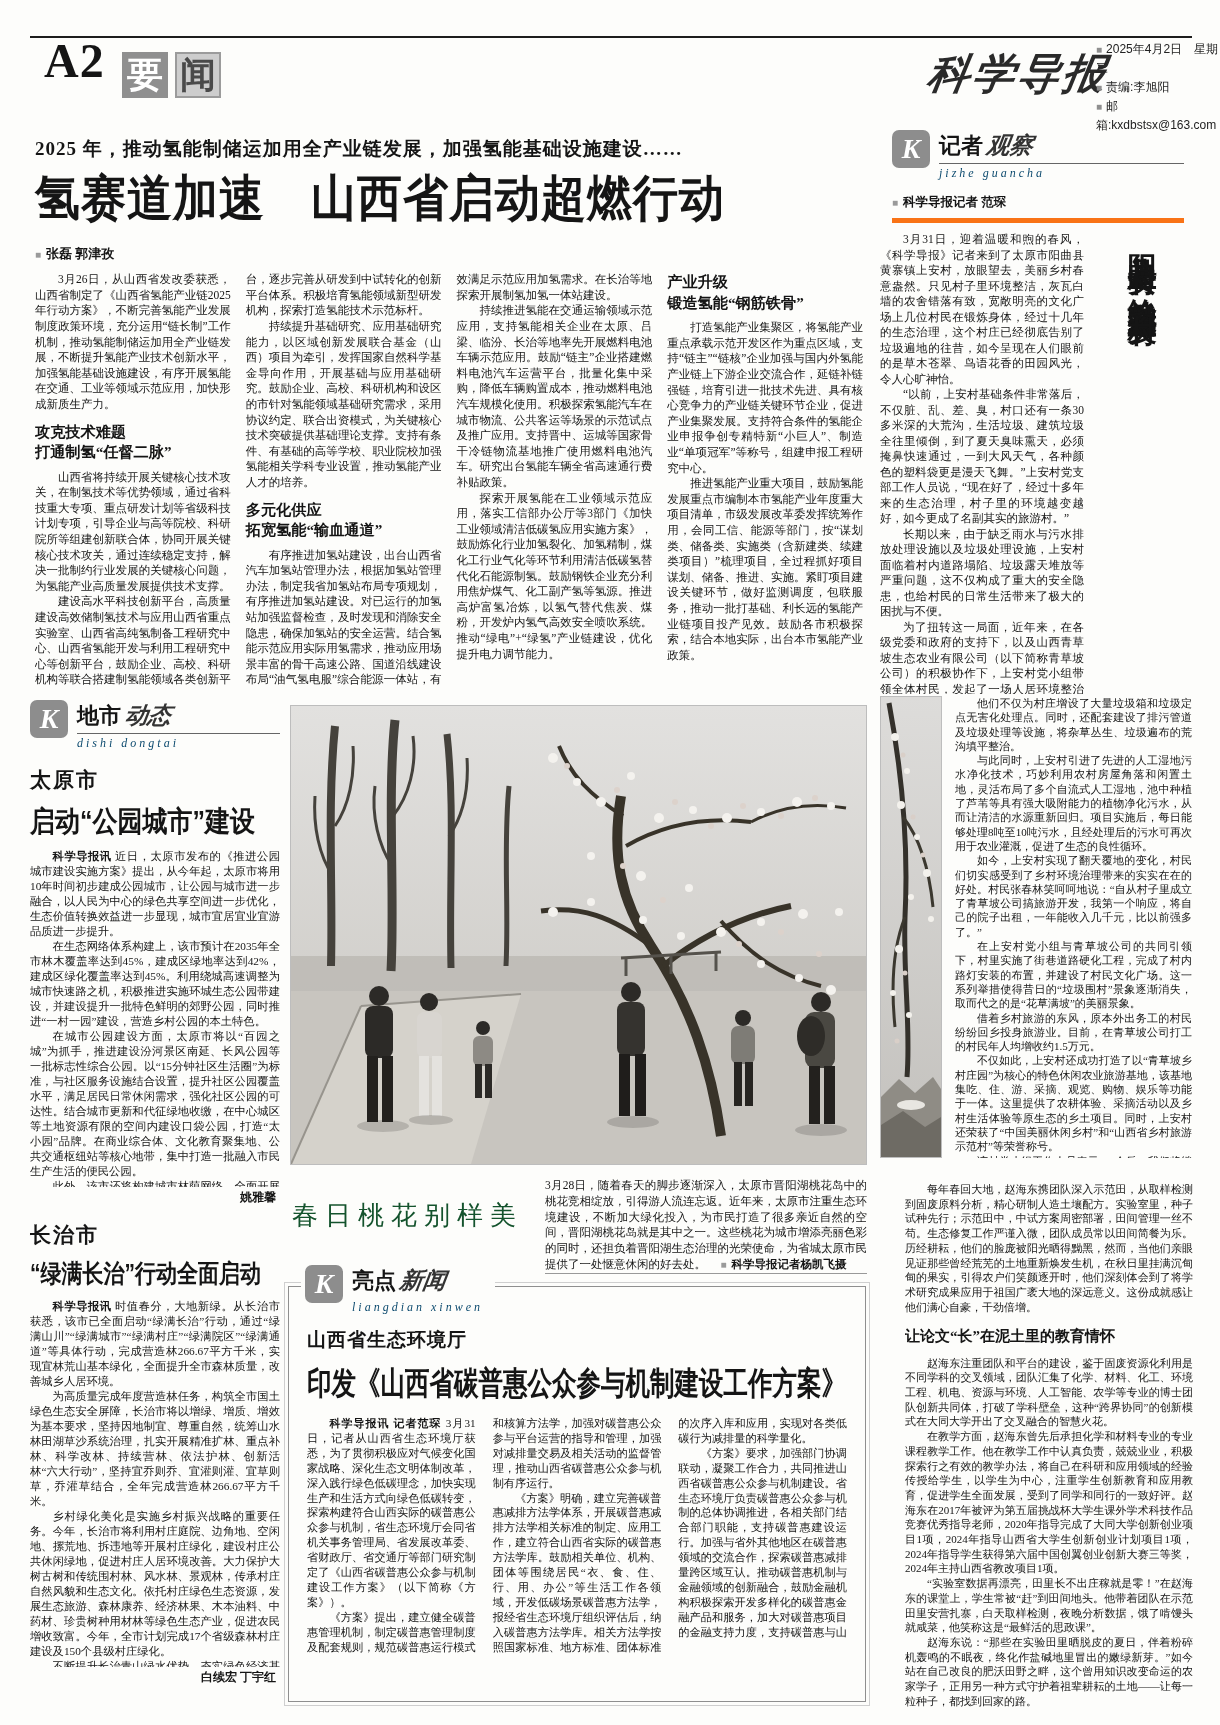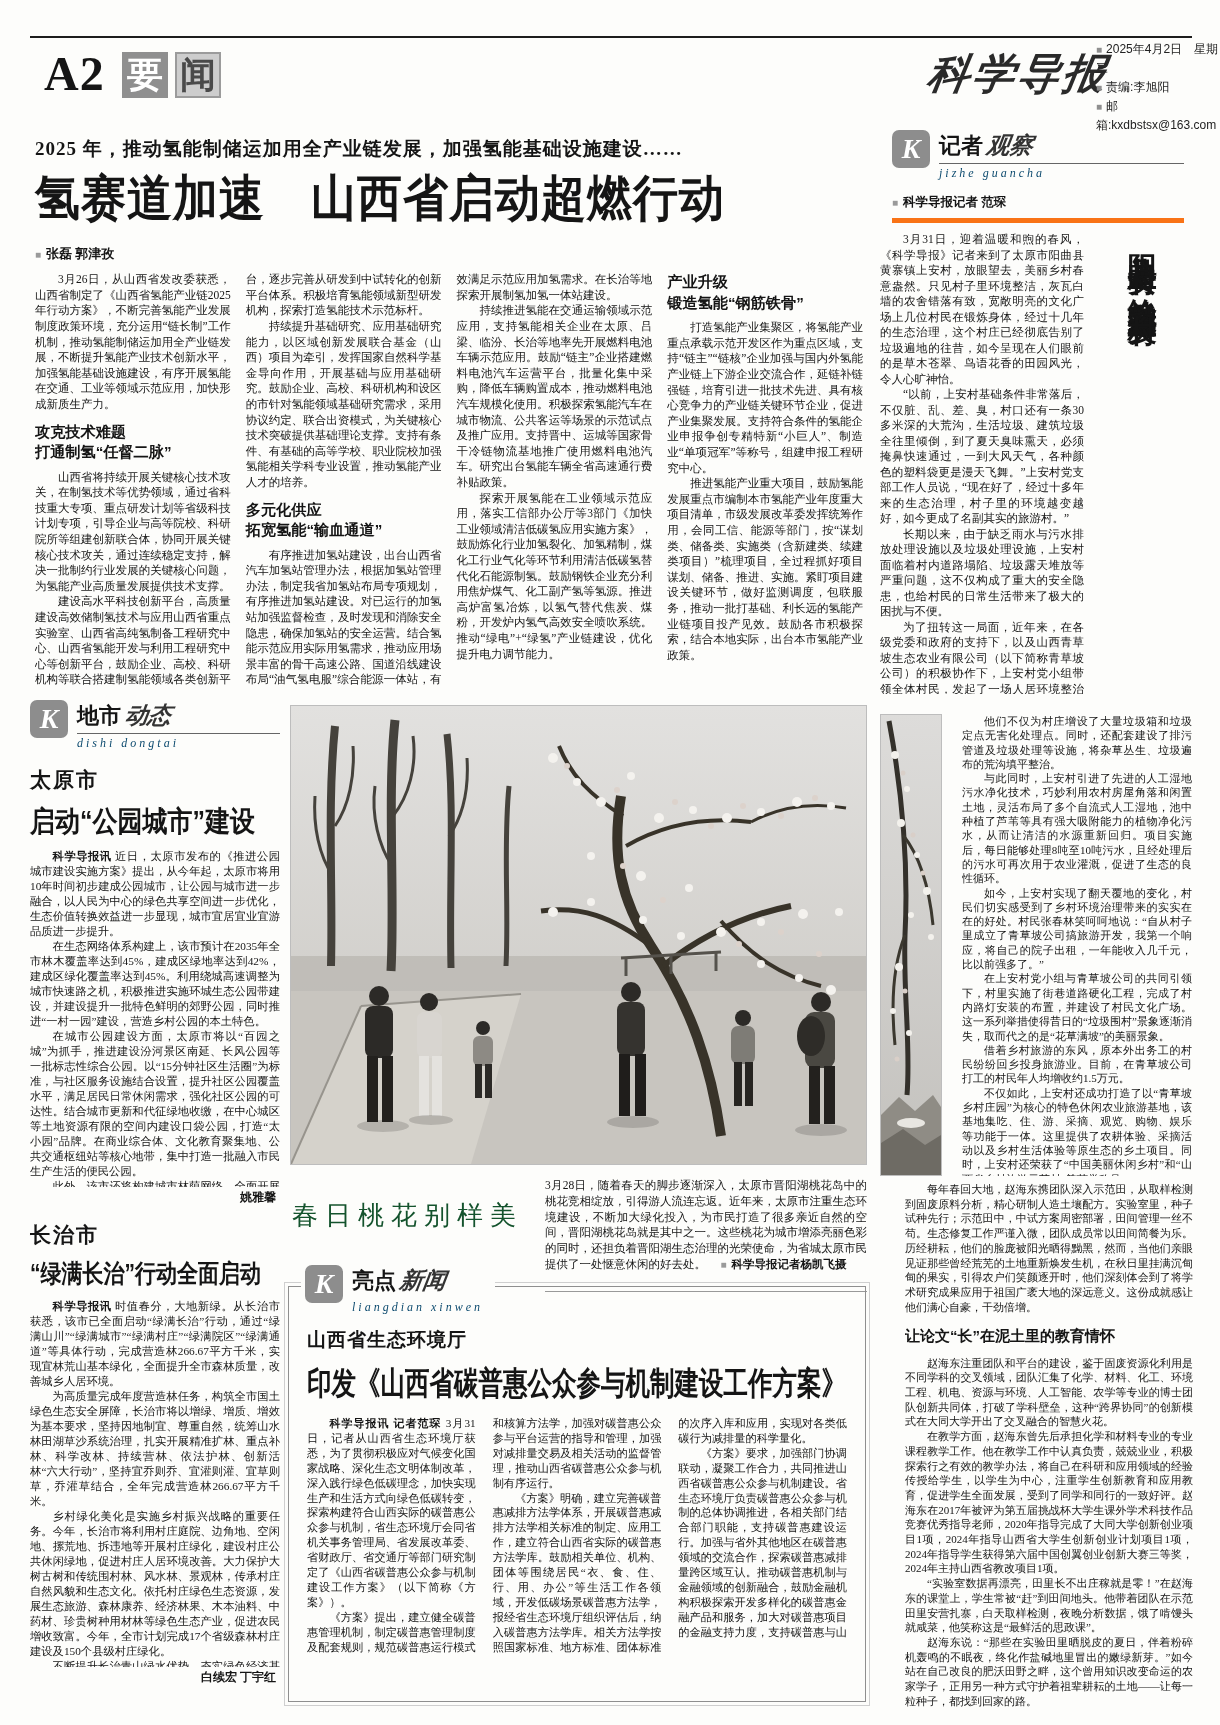--- a/index.html
+++ b/index.html
@@ -1,23 +1,23 @@
 <!DOCTYPE html>
 <html><head>
 <meta charset="utf-8">
 <style>
   html,body{margin:0;padding:0;background:#e8e8e6;}
   #page{position:relative;width:1220px;height:1725px;margin:0 auto;background:#fdfdfb;
         font-family:"Liberation Serif","DejaVu Serif",serif;color:#151515;overflow:hidden;}
   p{margin:0;text-indent:2em;text-align:justify;}
-  .sub-head{font-family:Liberation Sans, sans-serif;font-weight:bold;
+  .sub-head{font-family:Liberation Serif, serif;font-weight:bold;
             font-size:1.32em;line-height:1.35;margin:9px 0 7px;text-indent:0;}
   
   #top-rule{position:absolute;left:30px;right:28px;top:36px;border-top:2px solid #1d1d1d;}
-  #page-label{position:absolute;left:44px;top:46px;font-size:48px;font-weight:bold;letter-spacing:1px;}
+  #page-label{position:absolute;left:44px;top:33px;font-size:48px;font-weight:bold;letter-spacing:1px;}
   #section-boxes{position:absolute;left:122px;top:52px;display:flex;gap:7px;}
   .sec-box{width:46px;height:46px;display:flex;align-items:center;justify-content:center;
            font-size:36px;font-weight:bold;}
   .sec-box.dark{background:#8f8f8f;color:#fff;}
   .sec-box.light{background:#cdcdcd;color:#4a4a4a;border:2px solid #9b9b9b;box-sizing:border-box;}
   #masthead{position:absolute;left:928px;top:46px;font-size:42px;font-weight:bold;font-style:italic;
             transform:skewX(-9deg);letter-spacing:3px;color:#2a2a2a;}
   #date-block{position:absolute;left:1096px;top:40px;font-family:"Liberation Sans",sans-serif;
               font-size:12px;line-height:19px;color:#222;}
   #date-block .sq{color:#8f8f8f;font-size:10px;margin-right:4px;}
@@ -51,21 +51,21 @@
   .dishi-body{margin-top:14px;font-size:11.3px;line-height:15px;overflow:hidden;}
   .body1{height:338px;} .body2{height:368px;}
   .sig{text-align:right;font-weight:bold;font-size:12px;padding-right:4px;margin-top:2px;}
   
   #photo{position:absolute;left:290px;top:705px;width:577px;}
   .photo-frame{border:1px solid #bdbdbd;}
   .caption{display:flex;gap:20px;margin-top:13px;}
   .cap-title{width:235px;flex:none;font-size:26px;letter-spacing:7px;text-align:center;
              padding-top:20px;color:#14532d;}
   .cap-text{flex:1;font-size:11.5px;line-height:15.8px;text-align:justify;
-            border-bottom:1px solid #999;padding-bottom:18px;}
+            border-bottom:1px solid #999;padding-bottom:0;}
   .cap-credit{white-space:nowrap;font-weight:bold;}
   
   #liangdian{position:absolute;left:288px;top:1286px;width:578px;height:416px;box-sizing:border-box;
              border:1px solid #8f8f8f;outline:1px solid #cfcfcf;outline-offset:3px;
              padding:10px 18px 12px;}
   #liangdian .k-header{position:absolute;top:-22px;left:12px;background:#fdfdfb;padding:0 12px 0 4px;}
   #liangdian .k-title{border-bottom:none;}
   .ld-kicker{margin-top:30px;font-size:19px;font-weight:bold;letter-spacing:1px;}
   .ld-headline{font-family:"Liberation Sans",sans-serif;font-weight:900;font-size:24.5px;
                margin-top:8px;white-space:nowrap;transform:scaleY(1.3);transform-origin:left top;}
@@ -74,21 +74,21 @@
   .cols3 strong{font-family:"Liberation Sans",sans-serif;font-size:11px;}
   
   #guancha-header{position:absolute;left:892px;top:130px;width:292px;}
   .g-byline{margin-top:13px;font-size:12.5px;font-weight:bold;border-bottom:5px solid #f97316;
             padding-bottom:7px;}
   #guancha-row1{position:absolute;left:880px;top:232px;width:312px;display:flex;gap:8px;}
   .g-text{width:204px;height:462px;overflow:hidden;font-size:11.5px;line-height:15.5px;}
   .v-head-wrap{flex:1;display:flex;justify-content:center;}
   .v-head{writing-mode:vertical-rl;font-family:"Liberation Sans",sans-serif;font-weight:900;
           font-size:29px;letter-spacing:2px;line-height:1.15;height:460px;}
-  #guancha-row2{position:absolute;left:880px;top:714px;width:312px;display:flex;gap:20px;}
+  #guancha-row2{position:absolute;left:880px;top:696px;width:312px;display:flex;gap:13px;}
   .strip-photo{width:62px;flex:none;border:1px solid #bdbdbd;box-sizing:border-box;height:462px;}
   .g-side{flex:1;height:462px;overflow:hidden;font-size:11px;line-height:14.3px;}
   #jieban{position:absolute;left:905px;top:1182px;width:288px;height:528px;overflow:hidden;
           font-size:11px;line-height:14.7px;}
   #jieban .sub-head{font-size:15px;margin:12px 0 9px;}
 </style>
 </head>
 <body>
 
 <div id="page">

